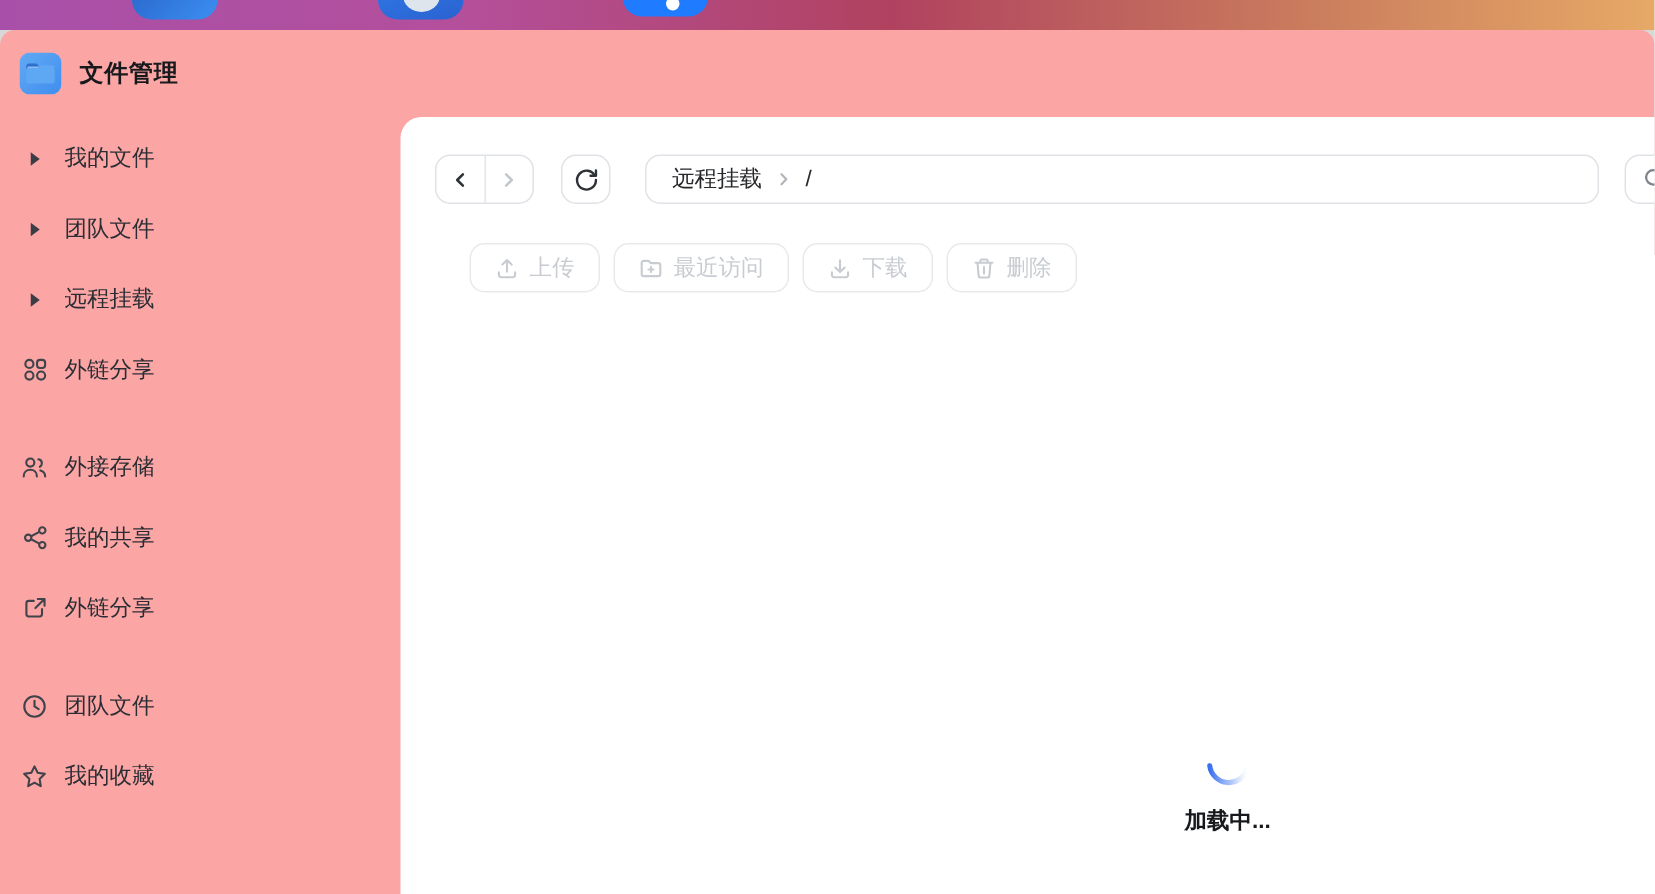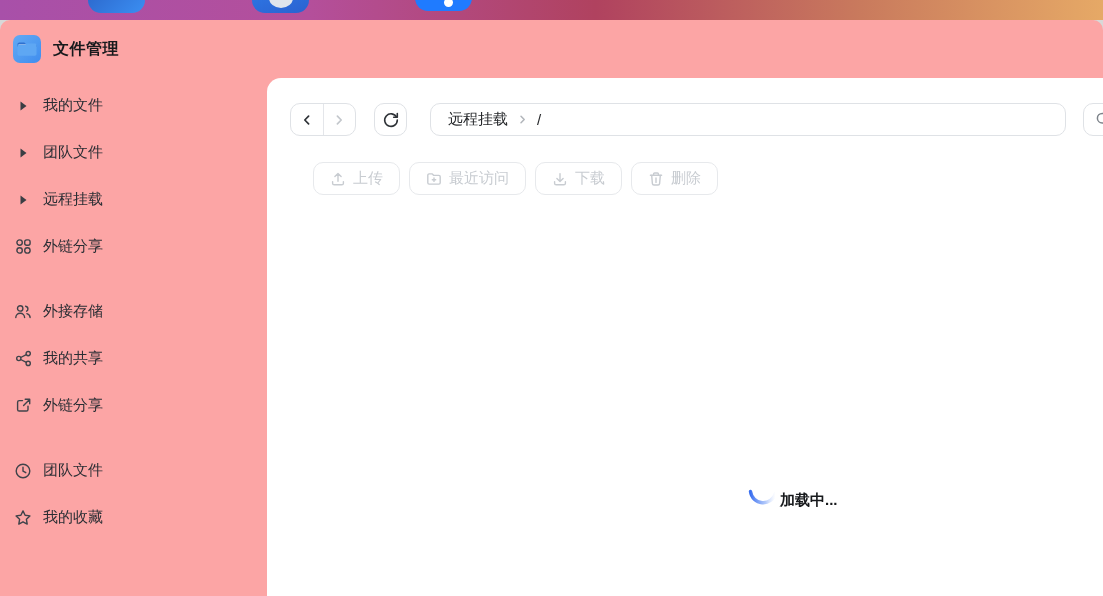--- a/index.html
+++ b/index.html
@@ -55,21 +55,21 @@
   .search-btn{position:absolute;left:816px;top:25px;width:40px;height:33px;display:flex;align-items:center;justify-content:center;color:#7d838a;cursor:pointer;}
   
   .toolbar{position:absolute;left:23px;top:84px;display:flex;gap:9px;padding-left:23px;}
   .tb-btn{
     height:33px;display:flex;align-items:center;gap:7px;padding:0 16px;
     background:#fff;border:1px solid #e7e9ec;border-radius:10px;
     font-size:15px;color:#c8ccd1;cursor:not-allowed;white-space:nowrap;
   }
   .tb-btn .ico{display:flex;align-items:center;}
   
-  .loading{position:absolute;left:479px;top:404px;width:145px;display:flex;flex-direction:row;align-items:center;}
+  .loading{position:absolute;left:479px;top:423px;width:145px;display:flex;flex-direction:column;align-items:center;}
   .loading-text{margin-top:7px;font-size:15px;font-weight:700;color:#17191c;}
   svg{display:block;}
 </style>
 </head>
 <body>
 
 <div id="stage">
 
   <div class="topstrip">
     <div class="dock-icon i1"></div>

